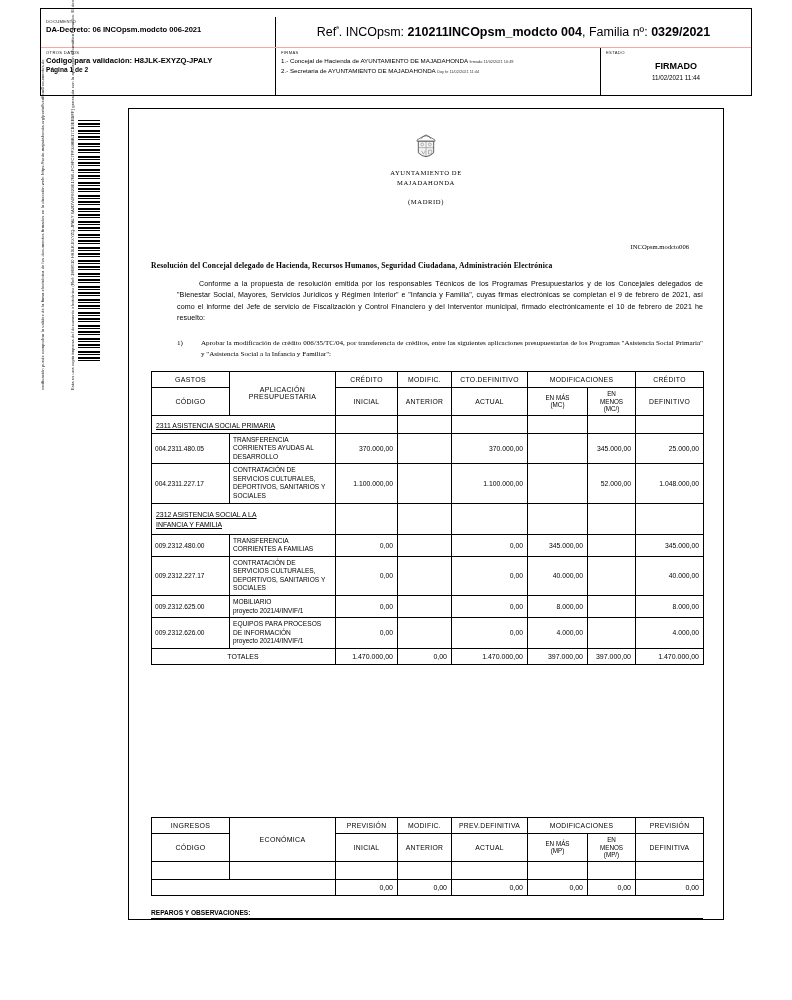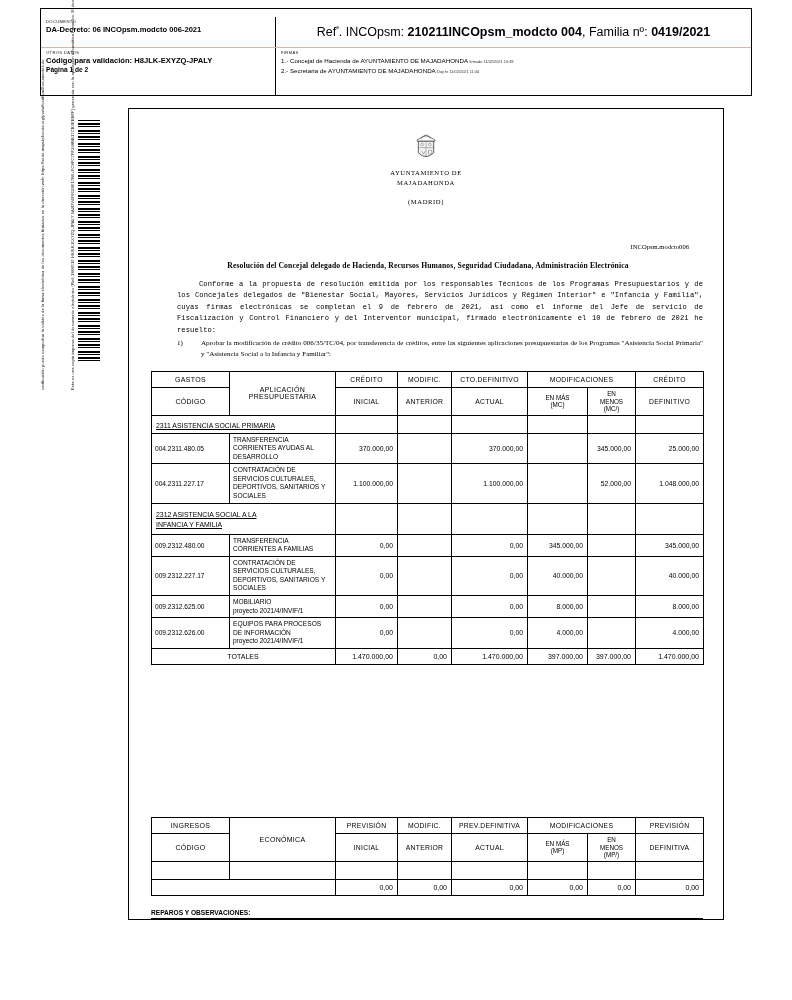--- a/index.html
+++ b/index.html
@@ -201,29 +201,28 @@
 
   .res-title {
     position: absolute;
     left: 22px;
     right: 18px;
     top: 152px;
     font-family: "Liberation Serif", serif;
     font-size: 7.6px;
     font-weight: bold;
     letter-spacing: .15px;
-    text-align: center;
   }
 
   .para {
     position: absolute;
     left: 48px;
     right: 20px;
     top: 170px;
-    font-family: Liberation Mono, monospace;
+    font-family: Liberation Sans, sans-serif;
     font-size: 7.1px;
     line-height: 1.62;
     text-align: justify;
     letter-spacing: .1px;
   }
   .para .ind { display: inline-block; width: 22px; }
 
   .item1 {
     position: absolute;
     left: 48px;
@@ -338,41 +337,46 @@
   <div class="header">
     <div class="header-row top">
       <div class="hcell c-doc">
         <span class="hlabel">DOCUMENTO</span>
         <span class="hval">DA-Decreto: 06 INCOpsm.modcto 006-2021</span>
       </div>
       <div class="hcell c-ref">
         <div class="ref-text">
           <span>Ref</span><sup style="font-size:7px">ª</sup><span>. INCOpsm:</span>
           <span class="b">210211INCOpsm_modcto 004</span><span>, Familia nº:</span>
-          <span class="b">0419/2021</span>
+          <span class="b">0329/2021</span>
         </div>
       </div>
     </div>
     <div class="header-row bottom">
       <div class="hcell c-val">
         <span class="hlabel">OTROS DATOS</span>
         <span class="hval"><span>Código para validación:</span> <span>H8JLK-EXYZQ-JPALY</span></span>
         <span class="pagina">Página 1 de 2</span>
       </div>
       <div class="hcell c-firm">
         <span class="hlabel">FIRMAS</span>
         <div class="firma-line">
           <span>1.- Concejal de Hacienda de AYUNTAMIENTO DE MAJADAHONDA</span>
           <span class="stamp">firmado 11/02/2021 10:49</span>
         </div>
         <div class="firma-line">
           <span>2.- Secretaria de AYUNTAMIENTO DE MAJADAHONDA</span>
           <span class="stamp">Doy fe 11/02/2021 11:44</span>
         </div>
       </div>
+      <div class="hcell c-est">
+        <span class="hlabel" style="text-align:left">ESTADO</span>
+        <div class="estado-val">FIRMADO</div>
+        <div class="estado-date">11/02/2021 11:44</div>
+      </div>
     </div>
   </div>
 
   <div class="barcode"></div>
   <div class="vtext">Esta es una copia impresa del documento electrónico (Ref: 1868510 H8JLK-EXYZQ-JPALY 6A2DV4F6629E17B6+FC8FC7FF248BB17CB3EEBFF) generada con la aplicación informática Firmadoc. El documento está FIRMADO. Mediante el código de</div>
   <div class="vtext2">verificación puede comprobar la validez de la firma electrónica de los documentos firmados en la dirección web: https://sede.majadahonda.org/portal/verificarDocumentos.do</div>
 
   <div class="frame">
 
     <div class="crest">

